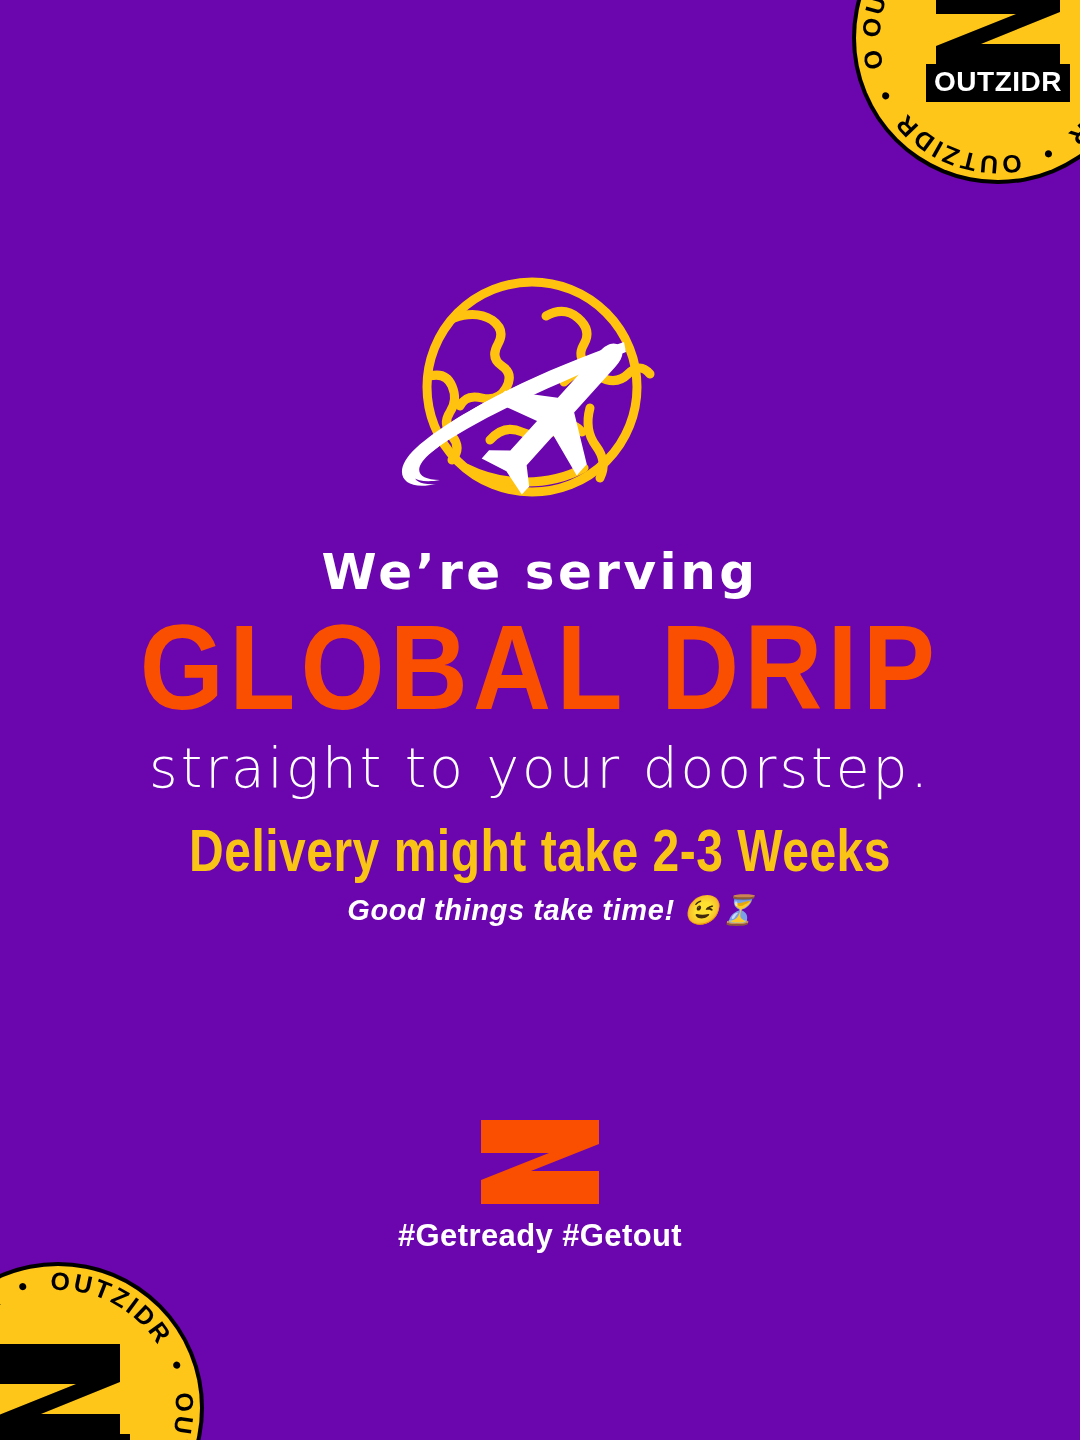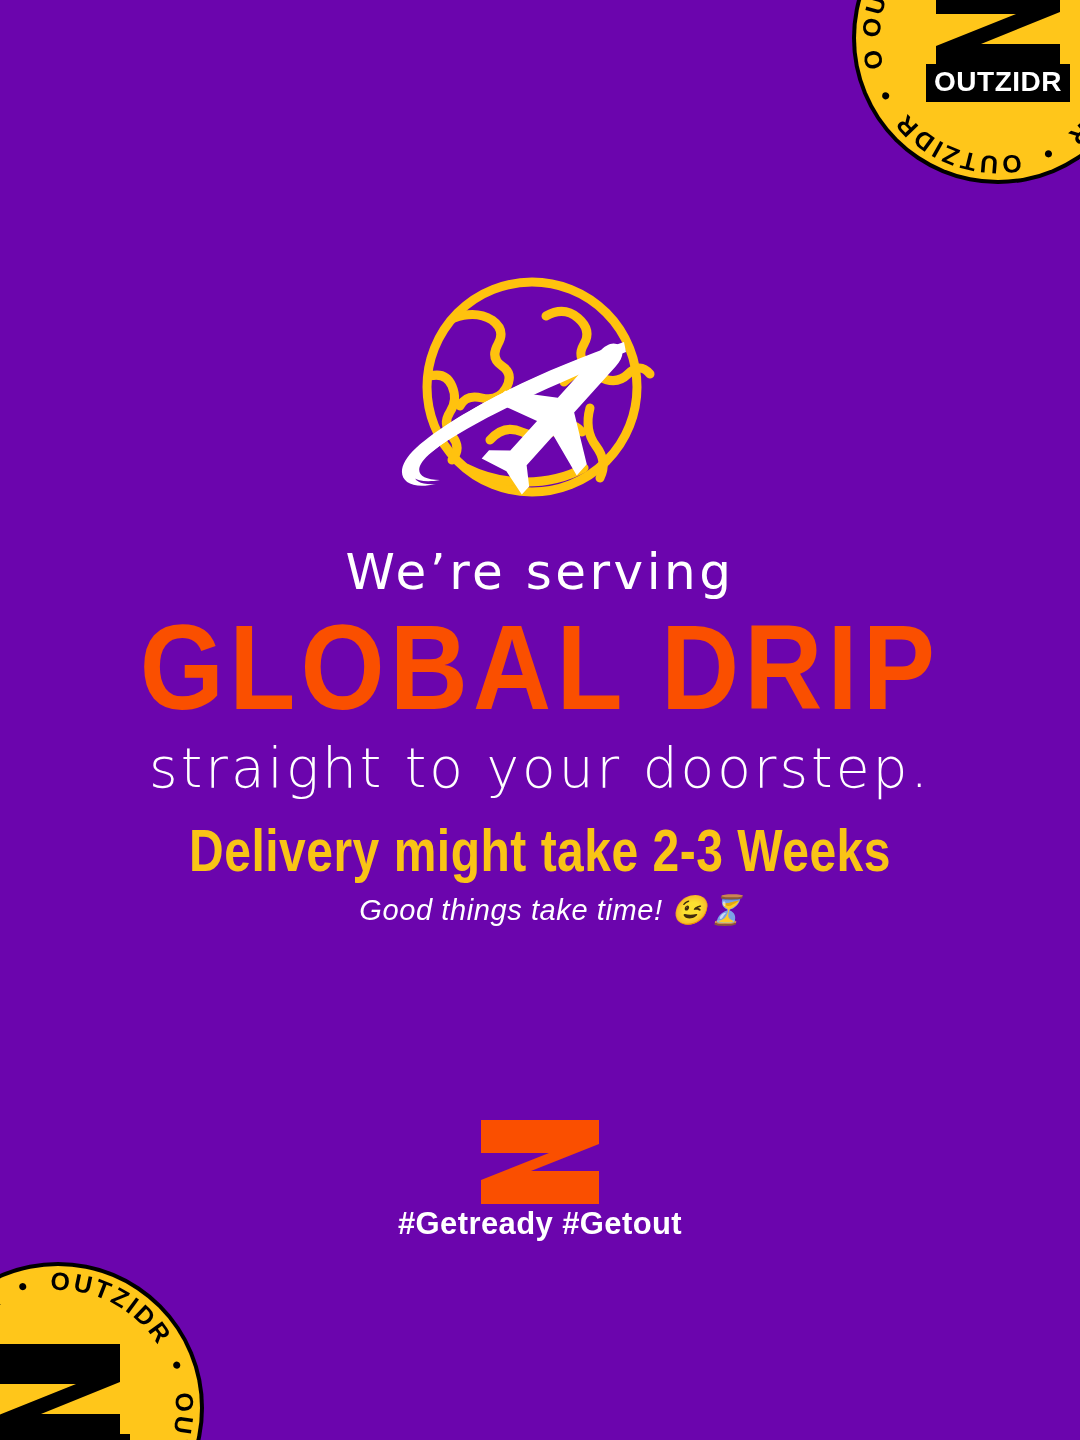--- a/index.html
+++ b/index.html
@@ -45,21 +45,21 @@
   
   .headline {
     position:absolute;
     left:0; right:0;
     top:545px;
     text-align:center;
   }
 
   .line-serving {
     font-family:"DejaVu Sans", sans-serif;
-    font-weight:400;
+    font-weight:700;
     font-size:50px;
     line-height:1.08;
     color:#FFFFFF;
     letter-spacing:3.5px;
   }
 
   .line-global {
     font-family:"Liberation Sans Narrow","Liberation Sans", sans-serif;
     font-weight:bold;
     font-size:104px;
@@ -94,21 +94,21 @@
     font-size:48px;
     line-height:1.1;
     color:#F9C416;
     letter-spacing:0.5px;
     transform:scaleY(1.22);
     transform-origin:center top;
   }
 
   .delivery-sub {
     font-family:"Liberation Sans", sans-serif;
-    font-weight:normal;
+    font-weight:bold;
     font-style:italic;
     font-size:29px;
     line-height:1.1;
     color:#FFFFFF;
     letter-spacing:0.6px;
     margin-top:22px;
     margin-left:24px;
   }
 
   
@@ -120,21 +120,21 @@
   }
 
   .z-mark {
     display:block;
     margin:0 auto;
     width:122px; height:88px;
   }
   .z-mark svg { display:block; width:100%; height:100%; }
 
   .hashtags {
-    margin-top:0;
+    margin-top:12px;
     font-family:"Liberation Sans", sans-serif;
     font-weight:bold;
     font-size:31px;
     color:#FFFFFF;
     letter-spacing:0.4px;
   }
 </style>
 </head>
 <body>
 

